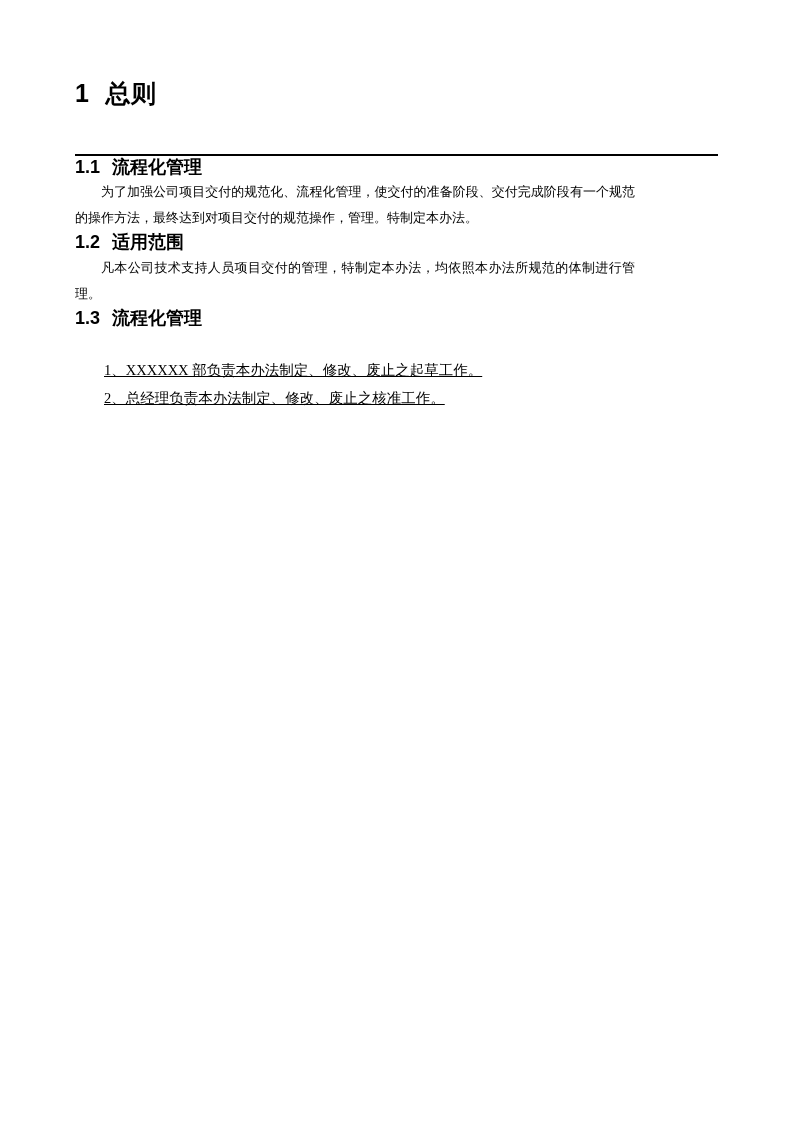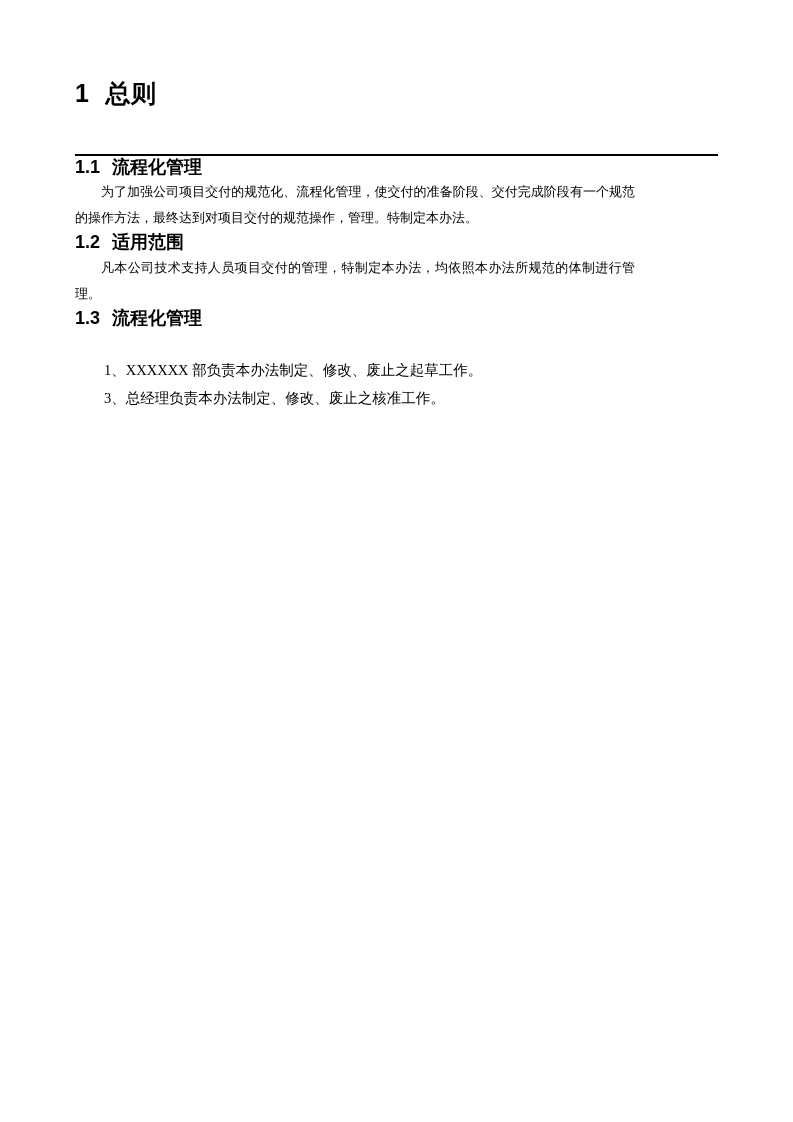--- a/index.html
+++ b/index.html
@@ -71,20 +71,21 @@
   }
   .p-after-h1 { margin-top: 28px; }
   .p-after-h2 { margin-top: 26px; }
   .list-block { margin-top: 26px; }
   .list-item {
     font-family: "Liberation Serif", serif;
     font-size: 14.5px;
     line-height: 1.95;
     margin: 0;
     text-indent: 2em;
+    text-decoration: underline;
   }
 </style>
 </head>
 <body>
 
 <div class="page">
   <div class="doc-body">
 
     <h1 class="chapter-title">
       <span class="num">1</span><span>总则</span>
@@ -103,17 +104,17 @@
     </h2>
 
     <p class="para para-indent p-after-h2">凡本公司技术支持人员项目交付的管理，特制定本办法，均依照本办法所规范的体制进行管理。</p>
 
     <h2 class="section-title h2-3">
       <span class="num">1.3</span><span>流程化管理</span>
     </h2>
 
     <div class="list-block">
       <p class="list-item">1、XXXXXX 部负责本办法制定、修改、废止之起草工作。</p>
-      <p class="list-item">3、总经理负责本办法制定、修改、废止之核准工作。</p>
+      <p class="list-item">2、总经理负责本办法制定、修改、废止之核准工作。</p>
     </div>
 
   </div>
 </div>
 
 </body></html>

